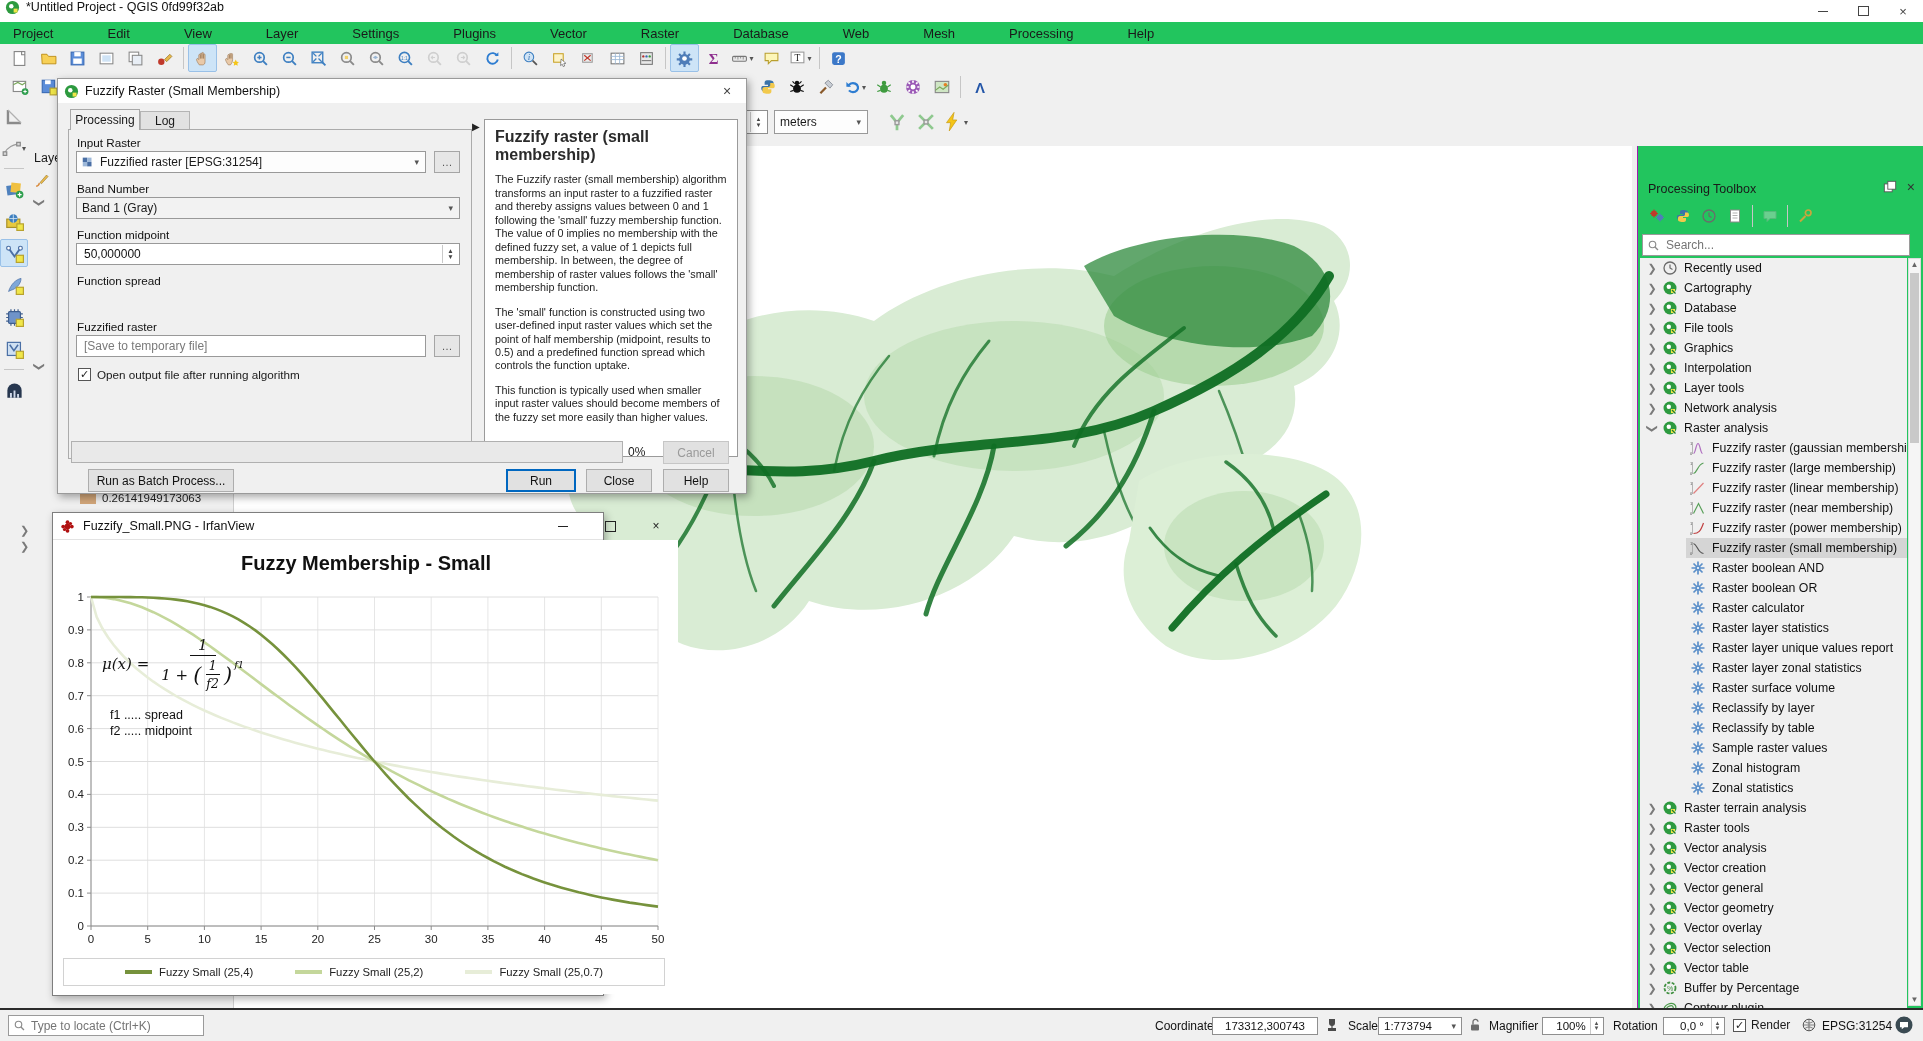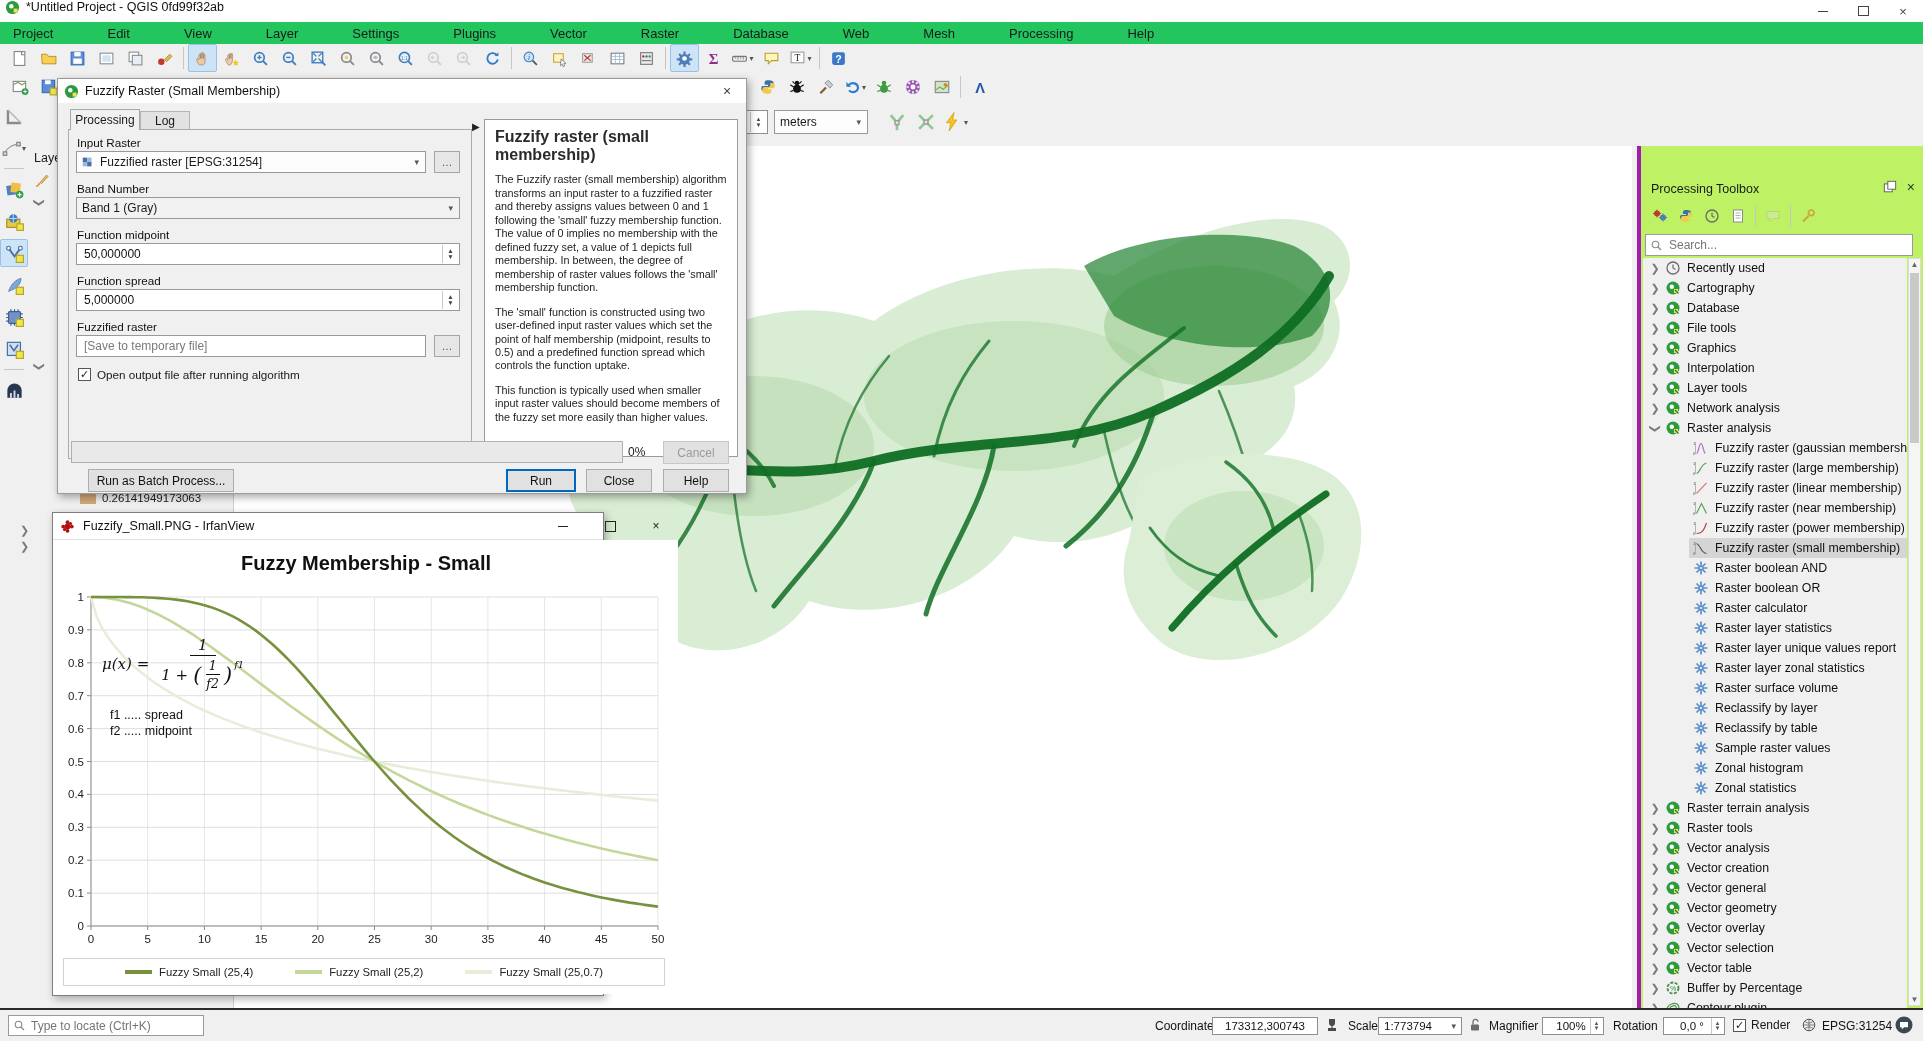--- a/index.html
+++ b/index.html
@@ -25,21 +25,21 @@
   #leftbar .vsep{height:1px;width:20px;background:#c6c6c6;margin:4px 0;}
   #layerspanel{left:28px;top:146px;width:206px;height:862px;background:#f0f0f0;border-right:1px solid #cfcfcf;box-sizing:border-box;}
   .chev{color:#7a7a7a;font-size:11px;font-family:"DejaVu Sans",sans-serif;}
   .legendrow{position:absolute;left:52px;top:346px;display:flex;align-items:center;gap:6px;}
   .legendrow .sw{width:16px;height:11px;}
   .legendrow .val{font-size:11.5px;color:#222;}
   
   #mapcanvas{left:234px;top:146px;width:1398px;height:862px;background:#ffffff;overflow:hidden;}
   #bottomline{left:0;top:1008px;width:1923px;height:2px;background:#2b2b2b;}
   
-  #toolbox{left:1637px;top:146px;width:286px;height:862px;background:#bef264;border-left:4px solid #a21caf;box-sizing:border-box;}
+  #toolbox{left:1637px;top:146px;width:286px;height:862px;background:#22c55e;border-left:1px solid #a21caf;box-sizing:border-box;}
   #tb-title{position:absolute;left:10px;top:36px;font-size:12.5px;color:#1a1a1a;}
   #tb-hbtns{position:absolute;right:8px;top:34px;display:flex;gap:10px;}
   #tb-tools{position:absolute;left:6px;top:58px;display:flex;align-items:center;}
   #tb-tools .tbi{width:24px;height:22px;}
   #tb-search{position:absolute;left:4px;top:88px;width:266px;height:20px;background:#fff;border:1px solid #9a9a9a;display:flex;align-items:center;}
   #tb-search input{border:0;outline:0;flex:1;font-size:12px;font-family:"Liberation Sans",sans-serif;color:#333;background:transparent;margin-left:4px;}
   #tb-tree{position:absolute;left:2px;top:112px;right:16px;bottom:0;overflow:hidden;background:#f0f0f0;}
   .trow{height:20px;display:flex;align-items:center;position:relative;}
   .trow .tchev{position:absolute;left:6px;width:12px;text-align:center;}
   .trow .ticon{position:absolute;display:flex;}
@@ -1118,24 +1118,20 @@
           <span class="carr">▾</span>
       </div>
 
       <div class="flabel" style="top:98px">Function midpoint</div>
       <div class="fieldtxt spinfield" style="left:7px;top:113px;width:384px">
         <input value="50,000000" style="">
         <span class="spincol2">▲<br>▼</span>
       </div>
 
       <div class="flabel" style="top:144px">Function spread</div>
-      <div class="fieldtxt spinfield" style="left:7px;top:159px;width:384px">
-        <input value="5,000000" style="">
-        <span class="spincol2">▲<br>▼</span>
-      </div>
 
       <div class="flabel" style="top:190px">Fuzzified raster</div>
       <div class="fieldtxt" style="left:7px;top:205px;width:350px">
         <input style="color: rgb(122, 122, 122);" value="[Save to temporary file]">
       </div>
       <div class="dots" style="left:365px;top:205px">…</div>
 
       <div style="position:absolute;left:9px;top:238px;display:flex;align-items:center;gap:6px">
         <span class="cbx">✓</span>
         <span style="font-size:11.7px">Open output file after running algorithm</span>

